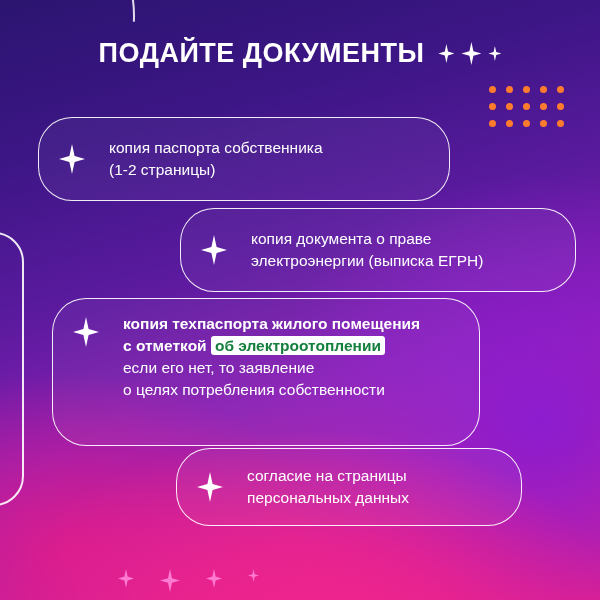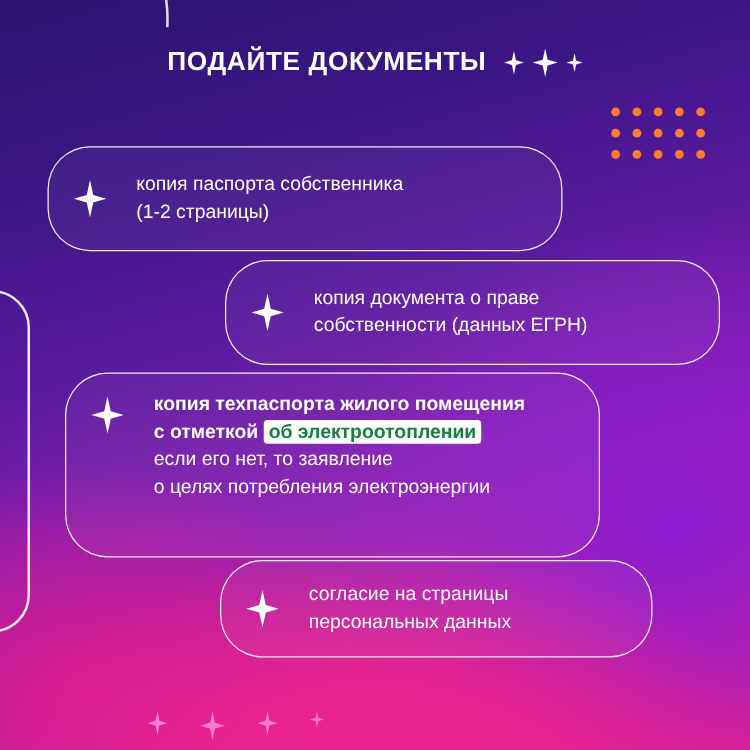--- a/index.html
+++ b/index.html
@@ -114,21 +114,21 @@
     top: 38px;
     left: 0;
     width: 600px;
     display: flex;
     align-items: center;
     justify-content: center;
     gap: 14px;
   }
   .title {
     color: #ffffff;
-    font-size: 21px;
+    font-size: 27px;
     font-weight: bold;
     letter-spacing: 0.5px;
     text-transform: uppercase;
     font-family: "Liberation Sans", sans-serif;
     white-space: nowrap;
   }
   .title-sparks {
     display: flex;
     align-items: center;
     gap: 7px;
@@ -235,31 +235,31 @@
     <div class="txt">
       <div>копия паспорта собственника</div>
       <div>(1-2 страницы)</div>
     </div>
   </div>
 
   <div class="card" id="card2">
     <span class="spark s26"></span>
     <div class="txt">
       <div>копия документа о праве</div>
-      <div>собственности (данных ЕГРН)</div>
+      <div>электроэнергии (выписка ЕГРН)</div>
     </div>
   </div>
 
   <div class="card" id="card3">
     <span class="spark s26 spark-wrap"></span>
     <div class="txt">
       <div class="strong">копия техпаспорта жилого помещения</div>
       <div class="strong"><span>с отметкой </span><span class="hl">об электроотоплении</span></div>
       <div>если его нет, то заявление</div>
-      <div>о целях потребления электроэнергии</div>
+      <div>о целях потребления собственности</div>
     </div>
   </div>
 
   <div class="card" id="card4">
     <span class="spark s26"></span>
     <div class="txt">
       <div>согласие на страницы</div>
       <div>персональных данных</div>
     </div>
   </div>

